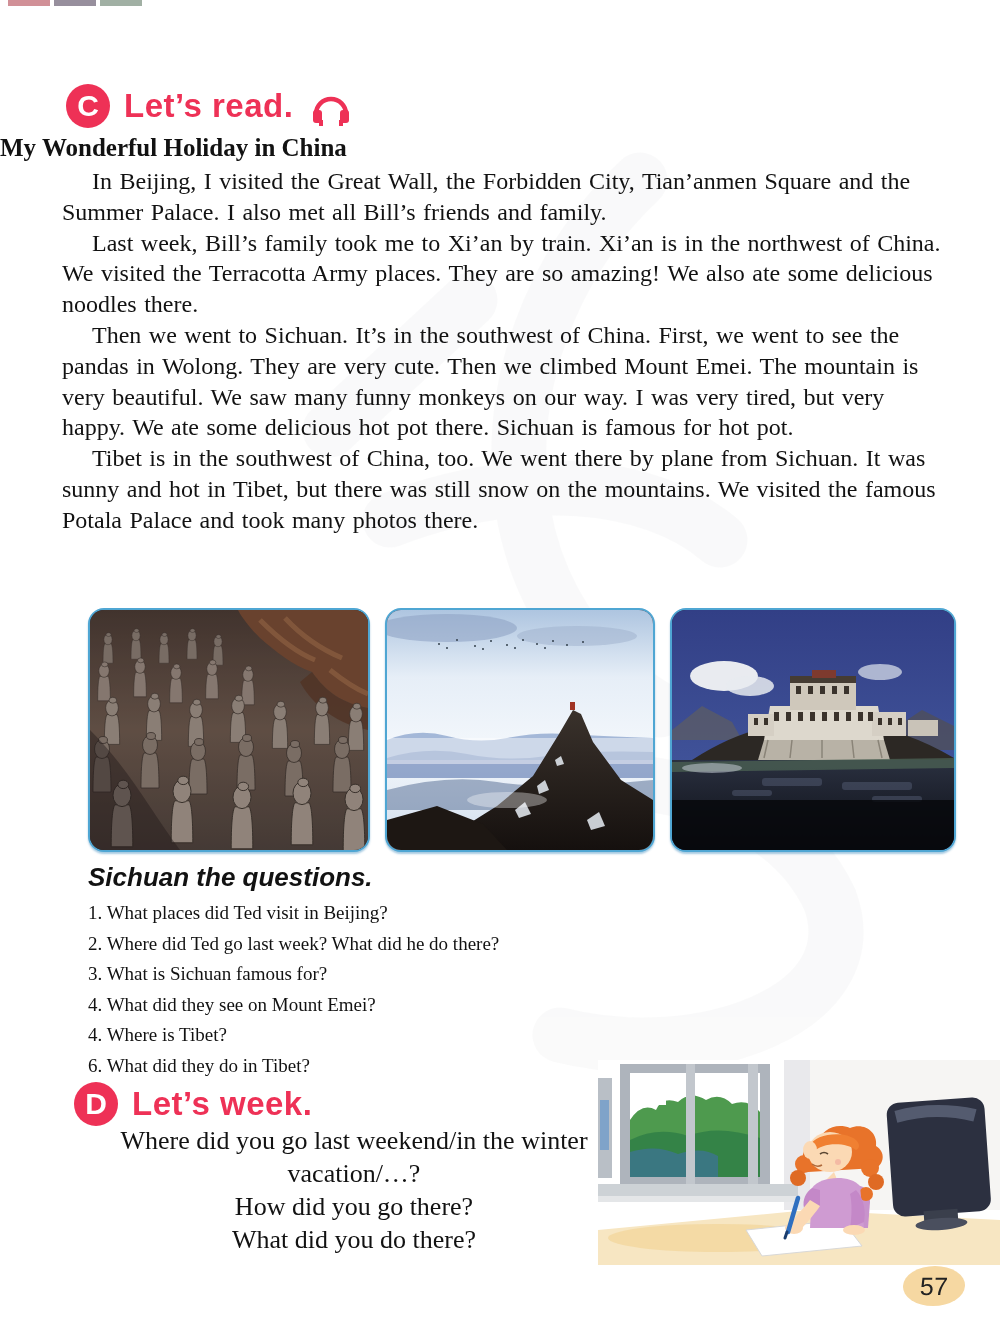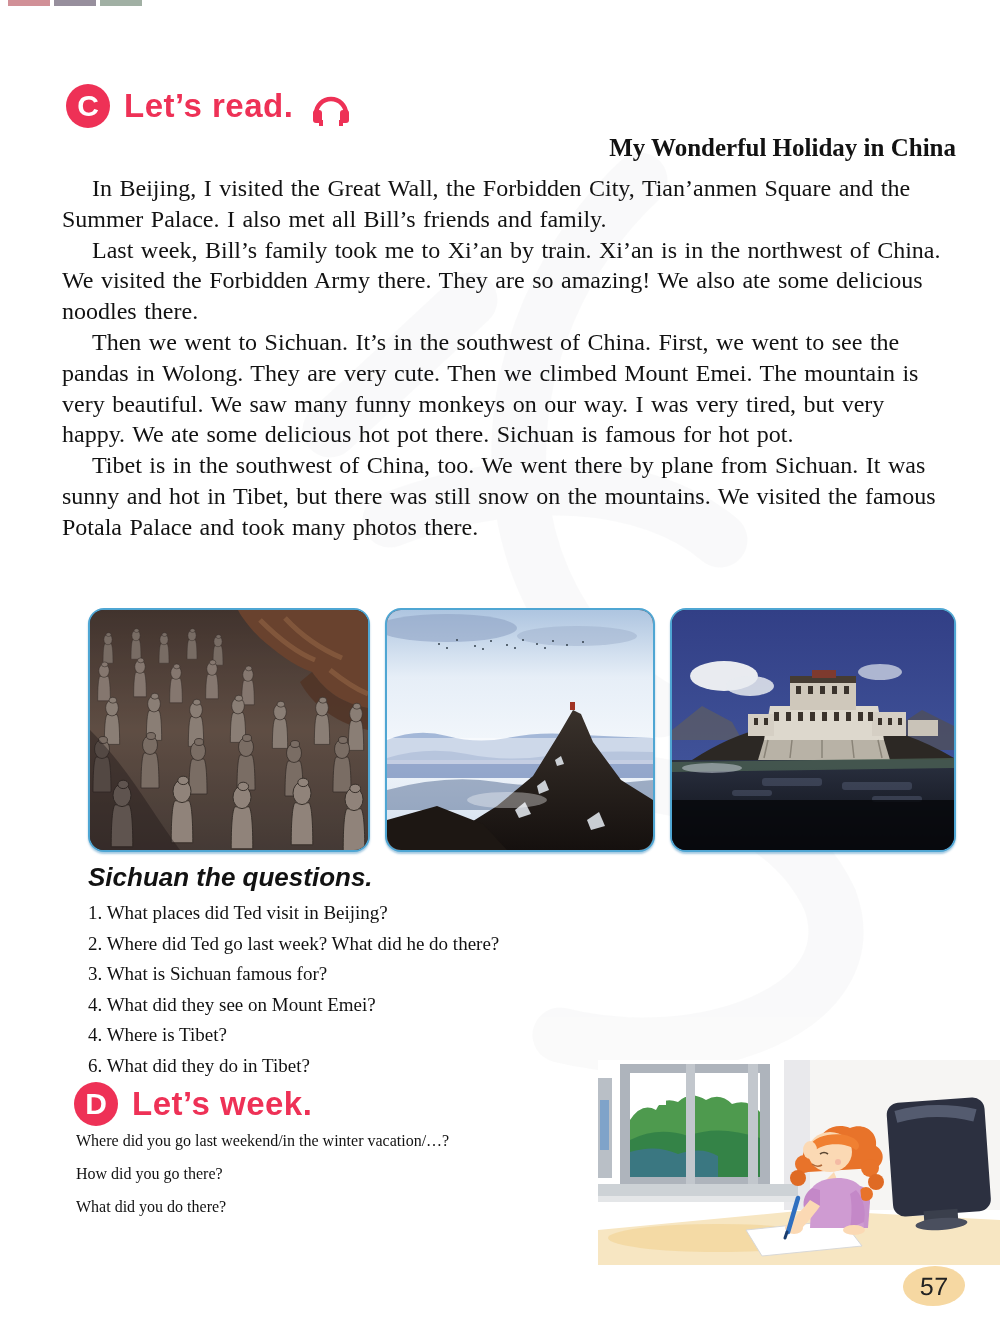--- a/index.html
+++ b/index.html
@@ -16,39 +16,39 @@
   .section-head.read{left:66px;top:84px;}
   .section-head.write{left:74px;top:1082px;}
   .badge{width:44px;height:44px;border-radius:50%;background:#ee3156;color:#fff;
     font-family:"Liberation Sans",sans-serif;font-weight:bold;font-size:30px;
     display:flex;align-items:center;justify-content:center;line-height:1;}
   .head-label{color:#ee3156;font-family:"Liberation Sans",sans-serif;font-weight:bold;
     font-size:33px;letter-spacing:.5px;text-align:right;}
   .hp-icon{margin-left:2px;margin-top:4px;}
 
   
-  .title{position:absolute;left:0;top:134px;width:956px;text-align:right;
+  .title{position:absolute;left:0;top:134px;width:956px;text-align:left;
     font-weight:bold;font-size:25px;}
-  .story{position:absolute;left:62px;top:173px;width:882px;font-size:24px;line-height:30.8px;}
+  .story{position:absolute;left:62px;top:166px;width:882px;font-size:24px;line-height:30.8px;}
   .story p{margin:0;text-indent:30px;word-spacing:1.5px;}
 
   
   .photo-row{position:absolute;left:88px;top:608px;display:flex;gap:15px;}
   .photo{height:240px;border:2px solid #4fa6d3;border-radius:16px;overflow:hidden;
     box-shadow:0 2px 2px rgba(60,140,190,.45);background:#223;}
   .photo svg{display:block;}
 
   
   .q-head{position:absolute;left:88px;top:862px;font-family:"Liberation Sans",sans-serif;
     font-weight:bold;font-style:italic;font-size:26px;}
   .q-list{position:absolute;left:88px;top:898px;font-size:19px;line-height:30.5px;}
   .q-list div{white-space:nowrap;}
 
   
-  .prompts{position:absolute;left:76px;top:1124px;width:532px;font-size:16px;line-height:33px;}
+  .prompts{position:absolute;left:88px;top:1124px;width:532px;font-size:26px;line-height:33px;text-align:center;}
   .prompts div{margin:0;}
 
   
   .illustration{position:absolute;left:598px;top:1060px;width:402px;height:205px;}
 
   
   .page-num{position:absolute;left:903px;top:1266px;width:62px;height:40px;border-radius:50%;
     background:#f6d8a2;display:flex;align-items:center;justify-content:center;
     font-family:"Liberation Sans",sans-serif;font-size:25px;color:#222;transform:skewX(-3deg);}
 </style>
@@ -78,21 +78,21 @@
       <rect x="4" y="22" width="9" height="13" rx="3" fill="#ee3156"></rect>
       <rect x="31" y="22" width="9" height="13" rx="3" fill="#ee3156"></rect>
       <rect x="10" y="32" width="4" height="6" fill="#ee3156"></rect>
       <rect x="30" y="32" width="4" height="6" fill="#ee3156"></rect>
     </svg>
   </div>
 
   <div class="title">My Wonderful Holiday in China</div>
   <div class="story">
     <p>In Beijing, I visited the Great Wall, the Forbidden City, Tian’anmen Square and the Summer Palace. I also met all Bill’s friends and family.</p>
-    <p>Last week, Bill’s family took me to Xi’an by train. Xi’an is in the northwest of China. We visited the Forbidden Army there. They are so amazing! We also ate some delicious noodles there.</p>
+    <p>Last week, Bill’s family took me to Xi’an by train. Xi’an is in the northwest of China. We visited the Terracotta Army places. They are so amazing! We also ate some delicious noodles there.</p>
     <p>Then we went to Sichuan. It’s in the southwest of China. First, we went to see the pandas in Wolong. They are very cute. Then we climbed Mount Emei. The mountain is very beautiful. We saw many funny monkeys on our way. I was very tired, but very happy. We ate some delicious hot pot there. Sichuan is famous for hot pot.</p>
     <p>Tibet is in the southwest of China, too. We went there by plane from Sichuan. It was sunny and hot in Tibet, but there was still snow on the mountains. We visited the famous Potala Palace and took many photos there.</p>
   </div>
 
   <div class="photo-row">
 
     <figure class="photo" style="width:278px;margin:0">
       <svg width="278" height="240" viewBox="0 0 278 240">
         <defs>
           <linearGradient id="tbg" x1="0" y1="0" x2="0" y2="1">

